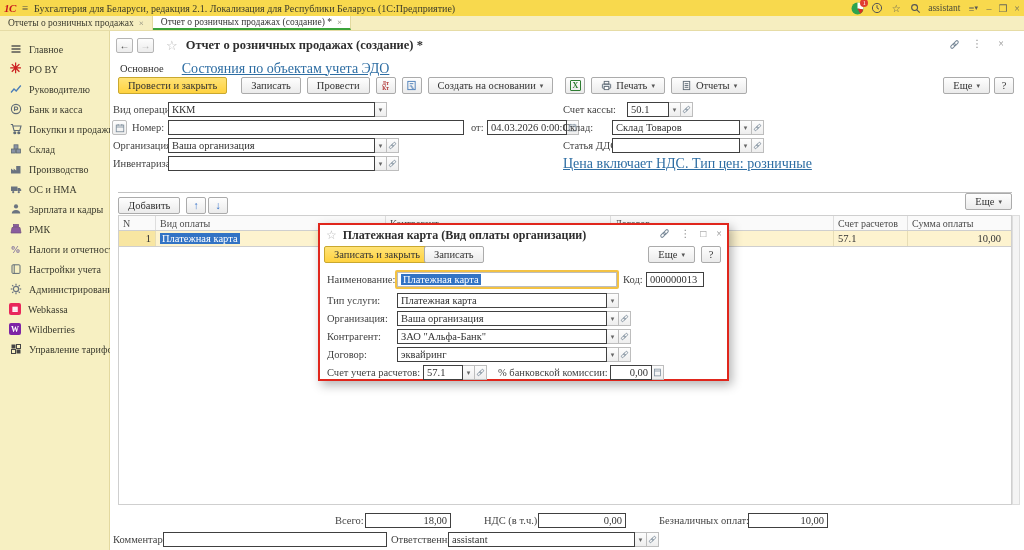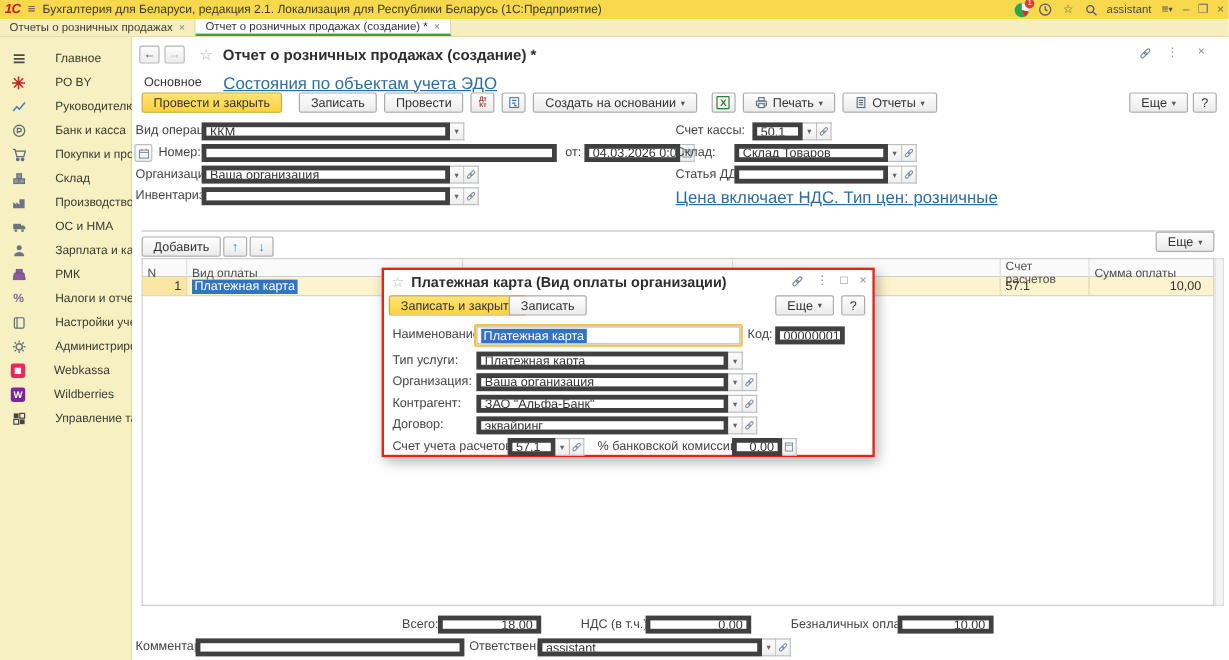--- a/index.html
+++ b/index.html
@@ -1,18 +1,18 @@
 <!DOCTYPE html>
 <html><head>
 <meta charset="utf-8">
 <style>
   * { margin:0; padding:0; box-sizing:border-box; }
   html,body { width:1024px; height:550px; overflow:hidden; }
   body { font-family:"Liberation Sans", sans-serif; font-size:10.5px; color:#333; background:#fff; }
-  #app { position:relative; width:1024px; height:432px; background:#fff; }
+  #app { position:relative; width:1024px; height:432px; background:#fff;font-family:Liberation Serif, serif; }
 
   
   .topbar { position:absolute; left:0; top:0; width:1024px; height:16px; background:#f8d94d;
             display:flex; align-items:center; padding:0 4px; gap:6px; }
   .logo1c { color:#c8161d; font-weight:bold; font-style:italic; font-size:11px; letter-spacing:-0.5px; }
   .hamb { color:#4a4a4a; font-size:11px; }
   .win-title { font-size:10px; color:#3a3a2a; white-space:nowrap; }
   .topbar-right { margin-left:auto; display:flex; align-items:center; gap:7px; }
   .tb-ic { width:12px; height:12px; display:inline-flex; align-items:center; justify-content:center; color:#555; font-size:10px; }
   .pie-wrap { position:relative; width:13px; height:13px; }
@@ -25,21 +25,21 @@
   .tabbar { position:absolute; left:0; top:16px; width:1024px; height:15px; background:#f6eec0;
             display:flex; align-items:stretch; border-bottom:1px solid #e6dca6; }
   .wtab { display:flex; align-items:center; gap:5px; padding:0 8px; font-size:9.5px; color:#3c3c30;
           border-right:1px solid #e3d99f; white-space:nowrap; }
   .wtab .x { color:#8a8a7a; font-size:9px; }
   .wtab.active { background:#fff; border-bottom:2px solid #3ba33b; color:#333; }
 
   
   .sidebar { position:absolute; left:0; top:31px; width:110px; height:519px; background:#f7f0c2;
              padding-top:8px; border-right:1px solid #e3d99f; }
-  .side-item { display:flex; align-items:center; gap:24px; height:20px; padding:0 0 0 9px; cursor:default; }
+  .side-item { display:flex; align-items:center; gap:7px; height:20px; padding:0 0 0 9px; cursor:default; }
   .side-item .lbl { font-size:10px; color:#3a3a2e; white-space:nowrap; }
   .sic { width:13px; height:13px; flex:0 0 13px; display:inline-flex; align-items:center; justify-content:center; }
   .sic svg { width:12px; height:12px; }
   .sic.red-star { color:#cc2222; font-size:14px; font-weight:bold; line-height:10px; }
   .sic.pct { color:#7a6a9a; font-size:10px; font-weight:bold; }
   .sq-logo { width:12px; height:12px; border-radius:2px; color:#fff; font-size:8px; font-weight:bold;
              display:inline-flex; align-items:center; justify-content:center; }
   .wk { background:#e8275b; font-size:6.5px; }
   .wb { background:#7d24a5; }
 
@@ -63,21 +63,21 @@
          font-size:10.5px; color:#333; white-space:nowrap; cursor:default; }
   .btn.yellow { background:linear-gradient(#ffe377,#ffd23f); border-color:#c9a82f; }
   .btn.small-ic { width:20px; padding:0; }
   .caret { font-size:7px; color:#555; }
   .dtkt { font-size:5.5px; line-height:5px; color:#b03030; font-weight:bold; text-align:center; }
   .xlbox { width:11px; height:11px; border:1px solid #2e7d32; color:#2e7d32; font-size:8px; font-weight:bold;
            display:inline-flex; align-items:center; justify-content:center; border-radius:1px; }
 
   .flabel { position:absolute; font-size:10.5px; color:#444; line-height:15px; white-space:nowrap; }
   .field { position:absolute; display:flex; height:15px; }
-  .inp { border:4px solid #404040; background:#fff; height:15px; font-size:10.5px; padding:0 3px;
+  .inp { border:1px solid #404040; background:#fff; height:15px; font-size:10.5px; padding:0 3px;
          display:flex; align-items:center; white-space:nowrap; overflow:hidden; }
   .inp.r { justify-content:flex-end; }
   .seg { width:12px; height:15px; border:1px solid #bdbdbd; border-left:none; background:linear-gradient(#fdfdfd,#eee);
          display:flex; align-items:center; justify-content:center; color:#666; font-size:7px; }
   .seg svg { width:9px; height:9px; }
   .iconbtn { width:15px; height:15px; border:1px solid #bdbdbd; border-radius:2px; background:linear-gradient(#fdfdfd,#eee);
              display:inline-flex; align-items:center; justify-content:center; }
   .iconbtn svg { width:10px; height:10px; }
 
   

